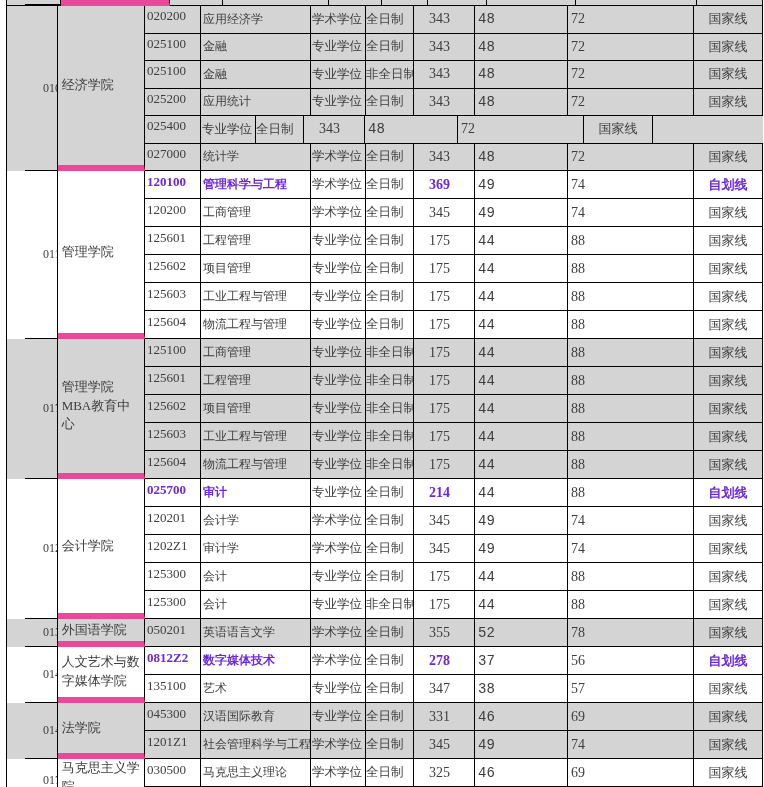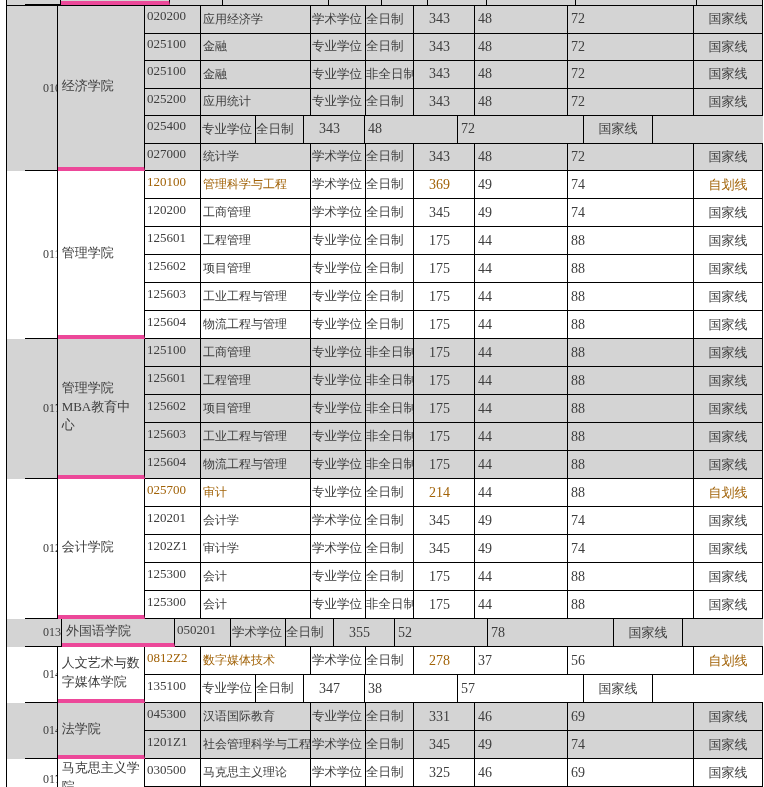--- a/index.html
+++ b/index.html
@@ -5,32 +5,32 @@
   html,body{margin:0;padding:0;background:#ffffff;width:764px;height:787px;overflow:hidden;}
   body{font-family:"Liberation Serif","DejaVu Serif",serif;font-size:14px;color:#3d3d3d;}
   .tbl{margin-left:6px;width:757px;border-left:1px solid #000;box-sizing:border-box;}
   .sliver{display:flex;height:6px;border-bottom:1px solid #000;box-sizing:border-box;background:#d4d4d4;}
   .sliver .cell{height:100%;}
   .section{display:flex;align-items:stretch;--rh:28px;background:#ffffff;}
   .section.shaded{background:#d4d4d4;}
   #tbody .section:first-child{--rh:27.5px;}
   .cell{box-sizing:border-box;border-right:1px solid #000;padding:0 3px;display:flex;align-items:center;overflow:hidden;white-space:nowrap;}
   .c1{width:37px;font-size:12px;padding:0 0 0 18px;border-bottom:1px solid #000;margin-left:18px;}
-  .c2{width:113px;font-size:13px;padding:0 2px 0 4px;border-bottom:4px solid #ec4899;white-space:normal;line-height:1.45;}
+  .c2{width:113px;font-size:13px;padding:0 2px 0 4px;border-bottom:6px solid #ec4899;white-space:normal;line-height:1.45;}
   .rows{display:flex;flex-direction:column;flex:1;}
   .row{display:flex;height:var(--rh);border-bottom:1px solid #000;box-sizing:border-box;}
   .c3{width:56px;font-size:13px;padding:0 0 6px 2px;}
   .c4{width:110px;font-size:12px;padding:0 0 0 2px;}
   .c5{width:55px;font-size:12.5px;padding:0 0 0 1px;}
   .c6{width:48px;font-size:12.5px;padding:0;font-family:Liberation Serif, serif;}
   .c7{width:49px;margin-left:12px;}
-  .c8{width:93px;}
+  .c8{width:93px;font-family:Liberation Mono, monospace;}
   .c9{width:126px;}
   .c10{width:69px;font-size:13px;justify-content:center;padding:0;}
-  .row.hl .c3,.row.hl .c4,.row.hl .c7,.row.hl .c10{font-weight:normal;color:#a16207;}
+  .row.hl .c3,.row.hl .c4,.row.hl .c7,.row.hl .c10{font-weight:bold;color:#6d28d9;}
 </style>
 </head>
 <body>
 
 <div class="tbl">
   <div class="sliver">
     <div class="cell c1"></div>
     <div class="cell c2"></div>
     <div class="cell c3"></div>
     <div class="cell c4"></div>
@@ -306,20 +306,21 @@
   </div>
 </div>
   </div>
 
   <div class="section shaded">
     <div class="cell c1">013</div>
     <div class="cell c2">外国语学院</div>
     <div class="rows">
   <div class="row">
     <div class="cell c3">050201</div>
+    <div class="cell c4">英语语言文学</div>
     <div class="cell c5">学术学位</div>
     <div class="cell c6">全日制</div>
     <div class="cell c7">355</div>
     <div class="cell c8">52</div>
     <div class="cell c9">78</div>
     <div class="cell c10">国家线</div>
   </div>
 </div>
   </div>
 
@@ -333,20 +334,21 @@
     <div class="cell c5">学术学位</div>
     <div class="cell c6">全日制</div>
     <div class="cell c7">278</div>
     <div class="cell c8">37</div>
     <div class="cell c9">56</div>
     <div class="cell c10">自划线</div>
   </div>
 
   <div class="row">
     <div class="cell c3">135100</div>
+    <div class="cell c4">艺术</div>
     <div class="cell c5">专业学位</div>
     <div class="cell c6">全日制</div>
     <div class="cell c7">347</div>
     <div class="cell c8">38</div>
     <div class="cell c9">57</div>
     <div class="cell c10">国家线</div>
   </div>
 </div>
   </div>
 

